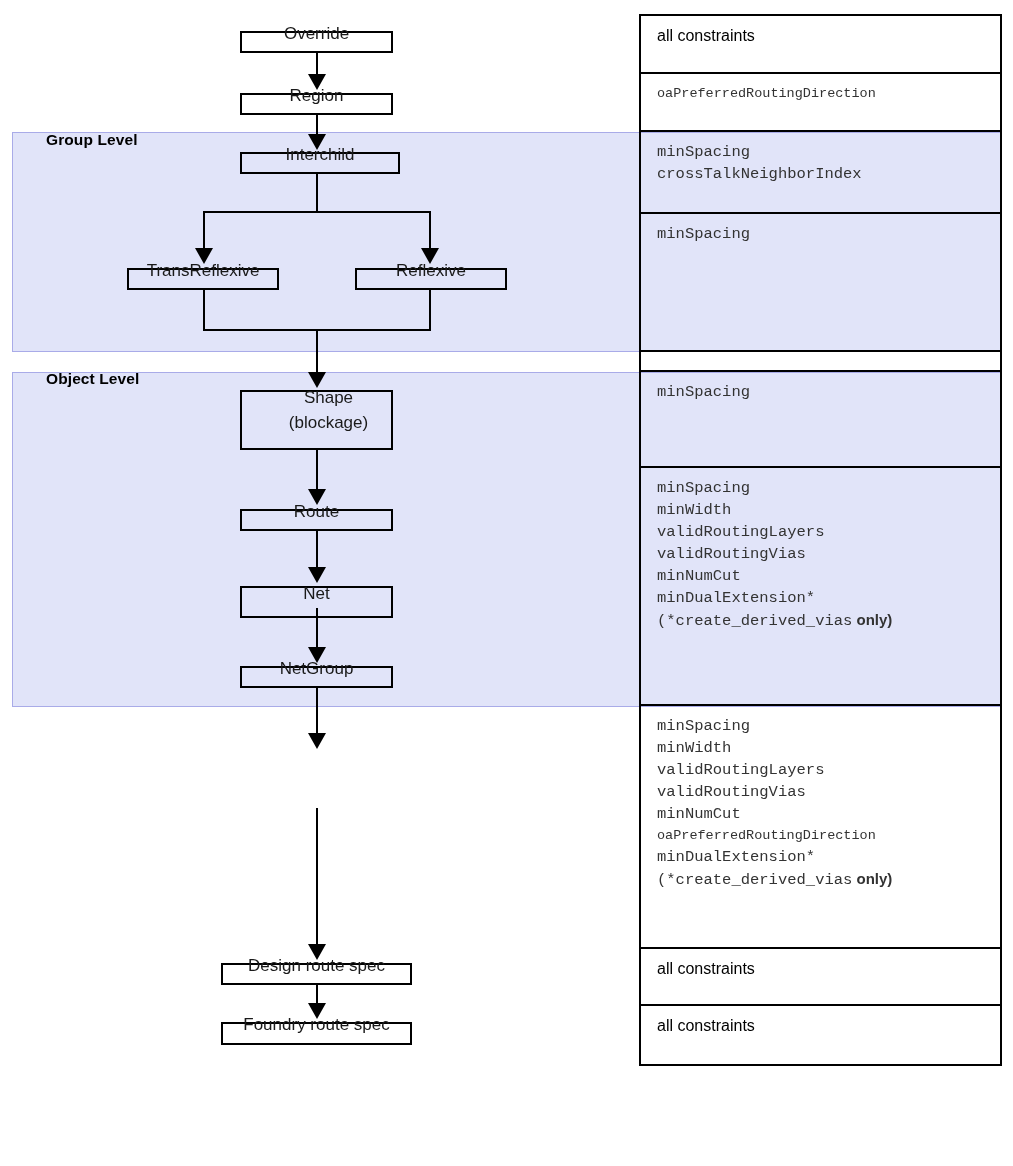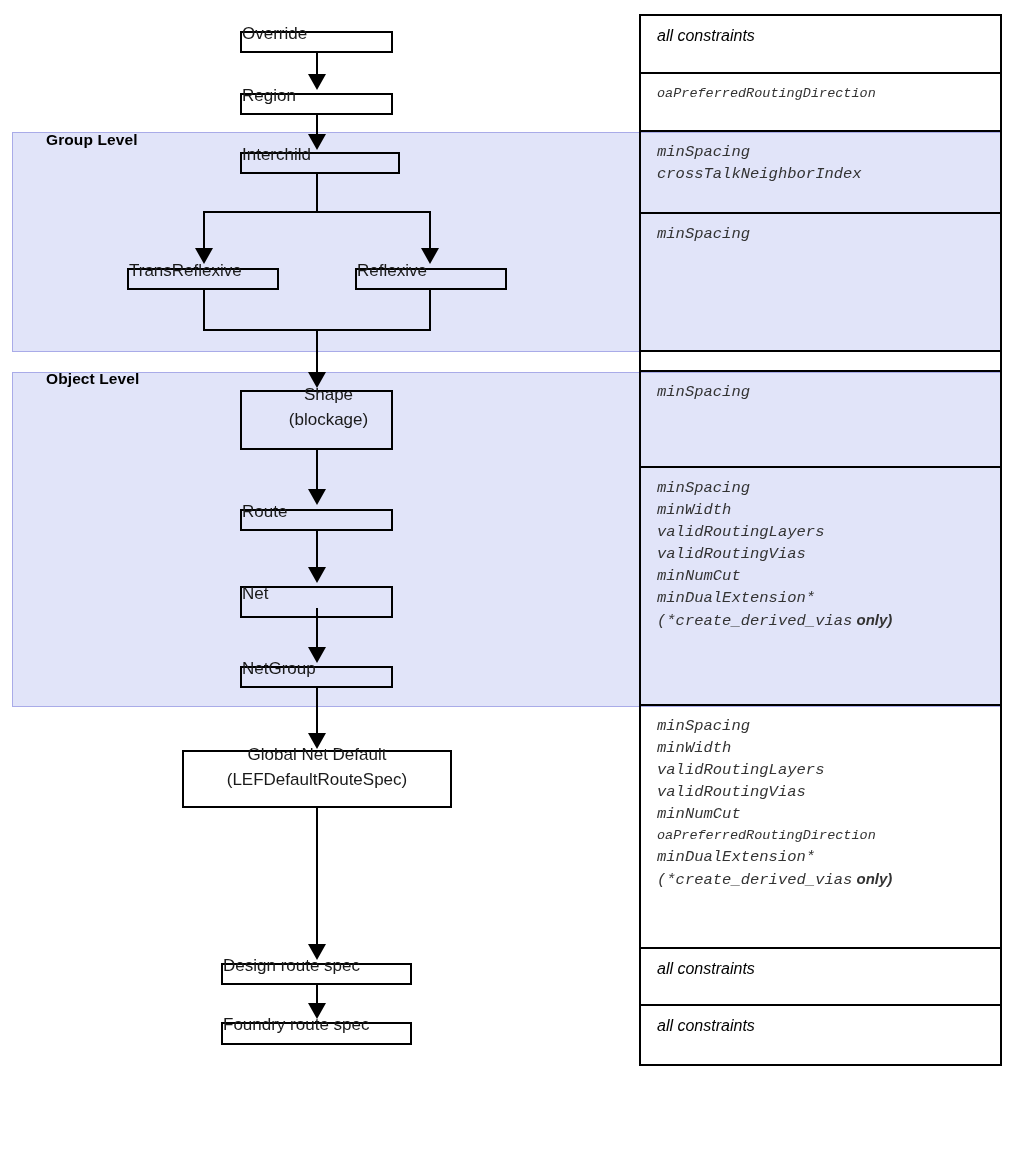--- a/index.html
+++ b/index.html
@@ -8,39 +8,39 @@
        font-family:"Liberation Sans",sans-serif;color:#000;}
   #stage{position:absolute;left:0;top:0;width:1013px;height:1166px;}
 
   
   .band{position:absolute;background:#e1e4f9;border:1px solid #a9abe8;box-sizing:border-box;}
   .band-label{position:absolute;font-weight:bold;font-size:15.5px;
               letter-spacing:0.1px;color:#000;background:transparent;white-space:nowrap;padding-left:32px;}
 
   
   .node{position:absolute;box-sizing:border-box;border:2px solid #000;background:transparent;
-        display:flex;align-items:center;}
+        display:flex;align-items:center;justify-content:center;}
   .node .lbl{font-size:17px;line-height:17px;color:#1a1a1a;white-space:nowrap;text-align:center;}
   .node.tall .lbl{line-height:25px;}
   .node.tall{flex-direction:column;}
 
   
   .node.slim .lbl{position:relative;top:-9px;}
   .node.two .l1{position:relative;top:-10px;}
   .node.two .l2{position:relative;top:-10px;}
 
   
   .vline{position:absolute;width:2px;background:#000;}
   .hline{position:absolute;height:2px;background:#000;}
   .arrow{position:absolute;width:0;height:0;border-left:9px solid transparent;
          border-right:9px solid transparent;border-top:16px solid #000;}
 
   
   #ctable{position:absolute;left:639px;top:14px;width:363px;height:1052px;
-          border:2px solid #000;box-sizing:border-box;background:transparent;font-style:italic;}
+          border:2px solid #000;box-sizing:border-box;background:transparent;}
   .crow{position:absolute;left:0;width:100%;box-sizing:border-box;
         border-bottom:2px solid #000;padding:9px 0 0 16px;}
   .crow.last{border-bottom:none;}
   .crow.spacer{padding:0;}
   .cline{font-family:"Liberation Mono","DejaVu Sans Mono",monospace;
          font-size:15.5px;line-height:22px;color:#333;white-space:nowrap;}
   .cline.sans{font-family:"Liberation Sans",sans-serif;font-size:16px;color:#000;}
   .cline.small{font-size:13.5px;line-height:21px;}
   .cline .only{font-family:"Liberation Sans",sans-serif;font-weight:bold;font-size:15px;}
 </style>
@@ -122,24 +122,20 @@
   </div>
 
   <div class="node slim" style="left:240px;top:586px;width:153px;height:32px;">
     <span class="lbl">Net</span>
   </div>
 
   <div class="node slim" style="left:240px;top:666px;width:153px;height:22px;">
     <span class="lbl">NetGroup</span>
   </div>
 
-  <div class="node tall two" style="left:182px;top:750px;width:270px;height:58px;">
-    <span class="lbl l1">Global Net Default</span>
-    <span class="lbl l2">(LEFDefaultRouteSpec)</span>
-  </div>
 
   <div class="node slim" style="left:221px;top:963px;width:191px;height:22px;">
     <span class="lbl">Design route spec</span>
   </div>
 
   <div class="node slim" style="left:221px;top:1022px;width:191px;height:23px;">
     <span class="lbl">Foundry route spec</span>
   </div>
 
   <div id="ctable">

